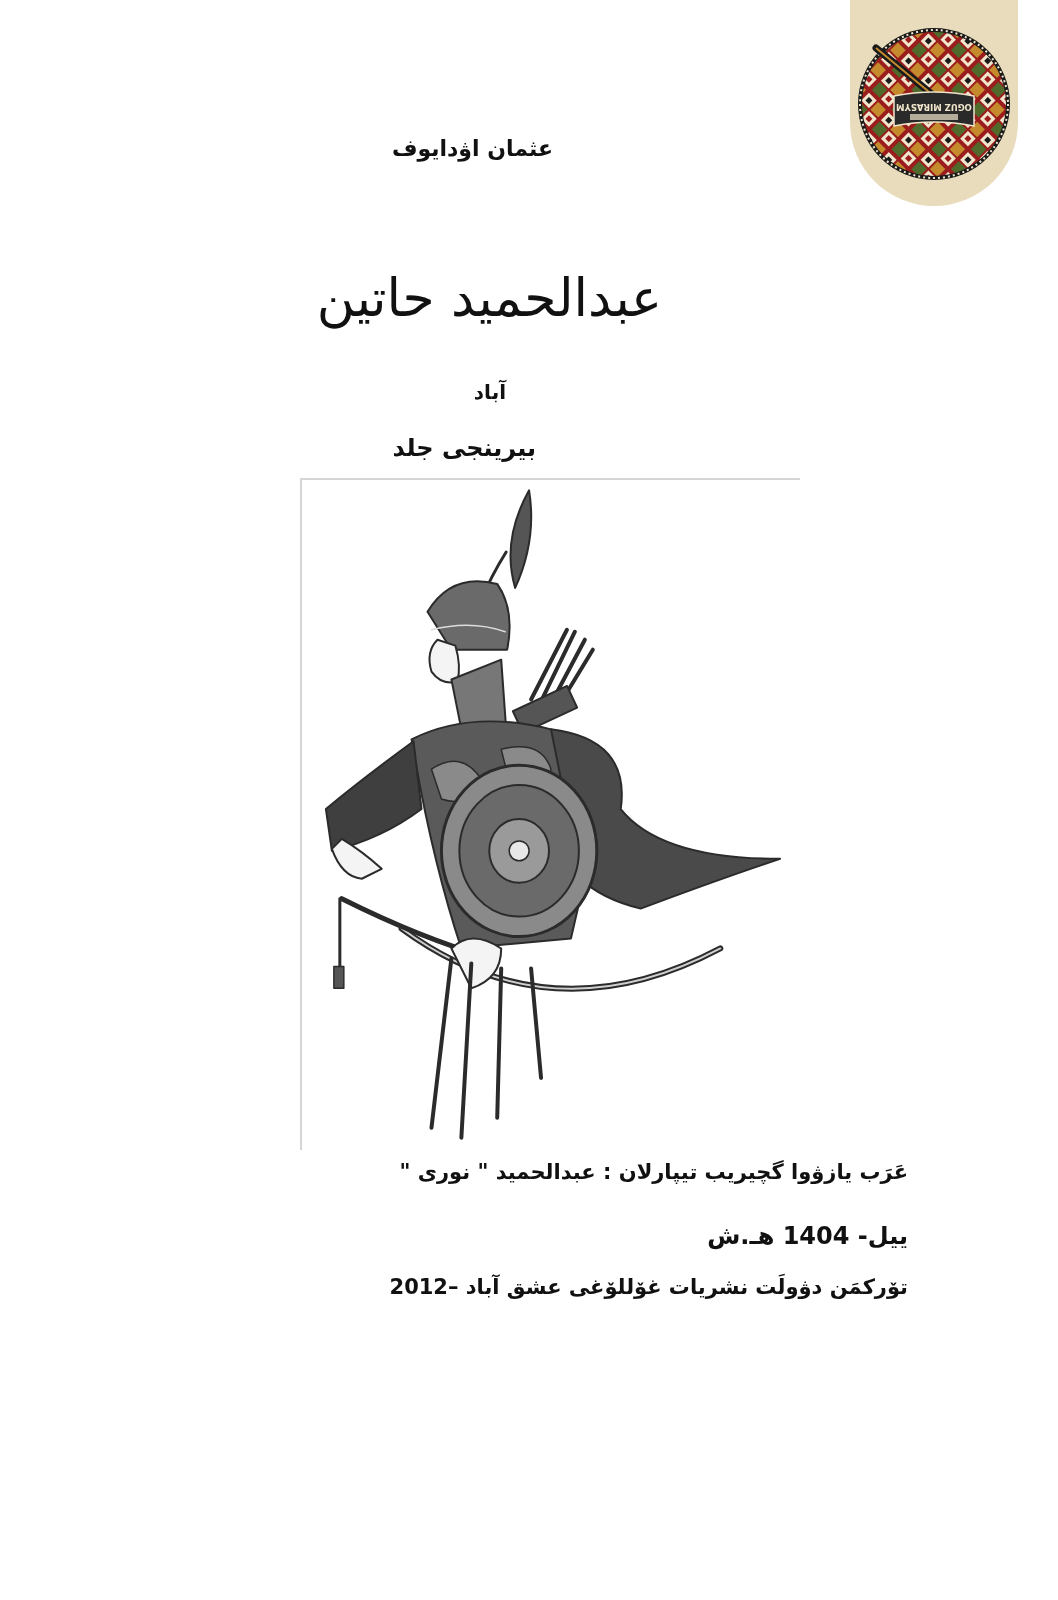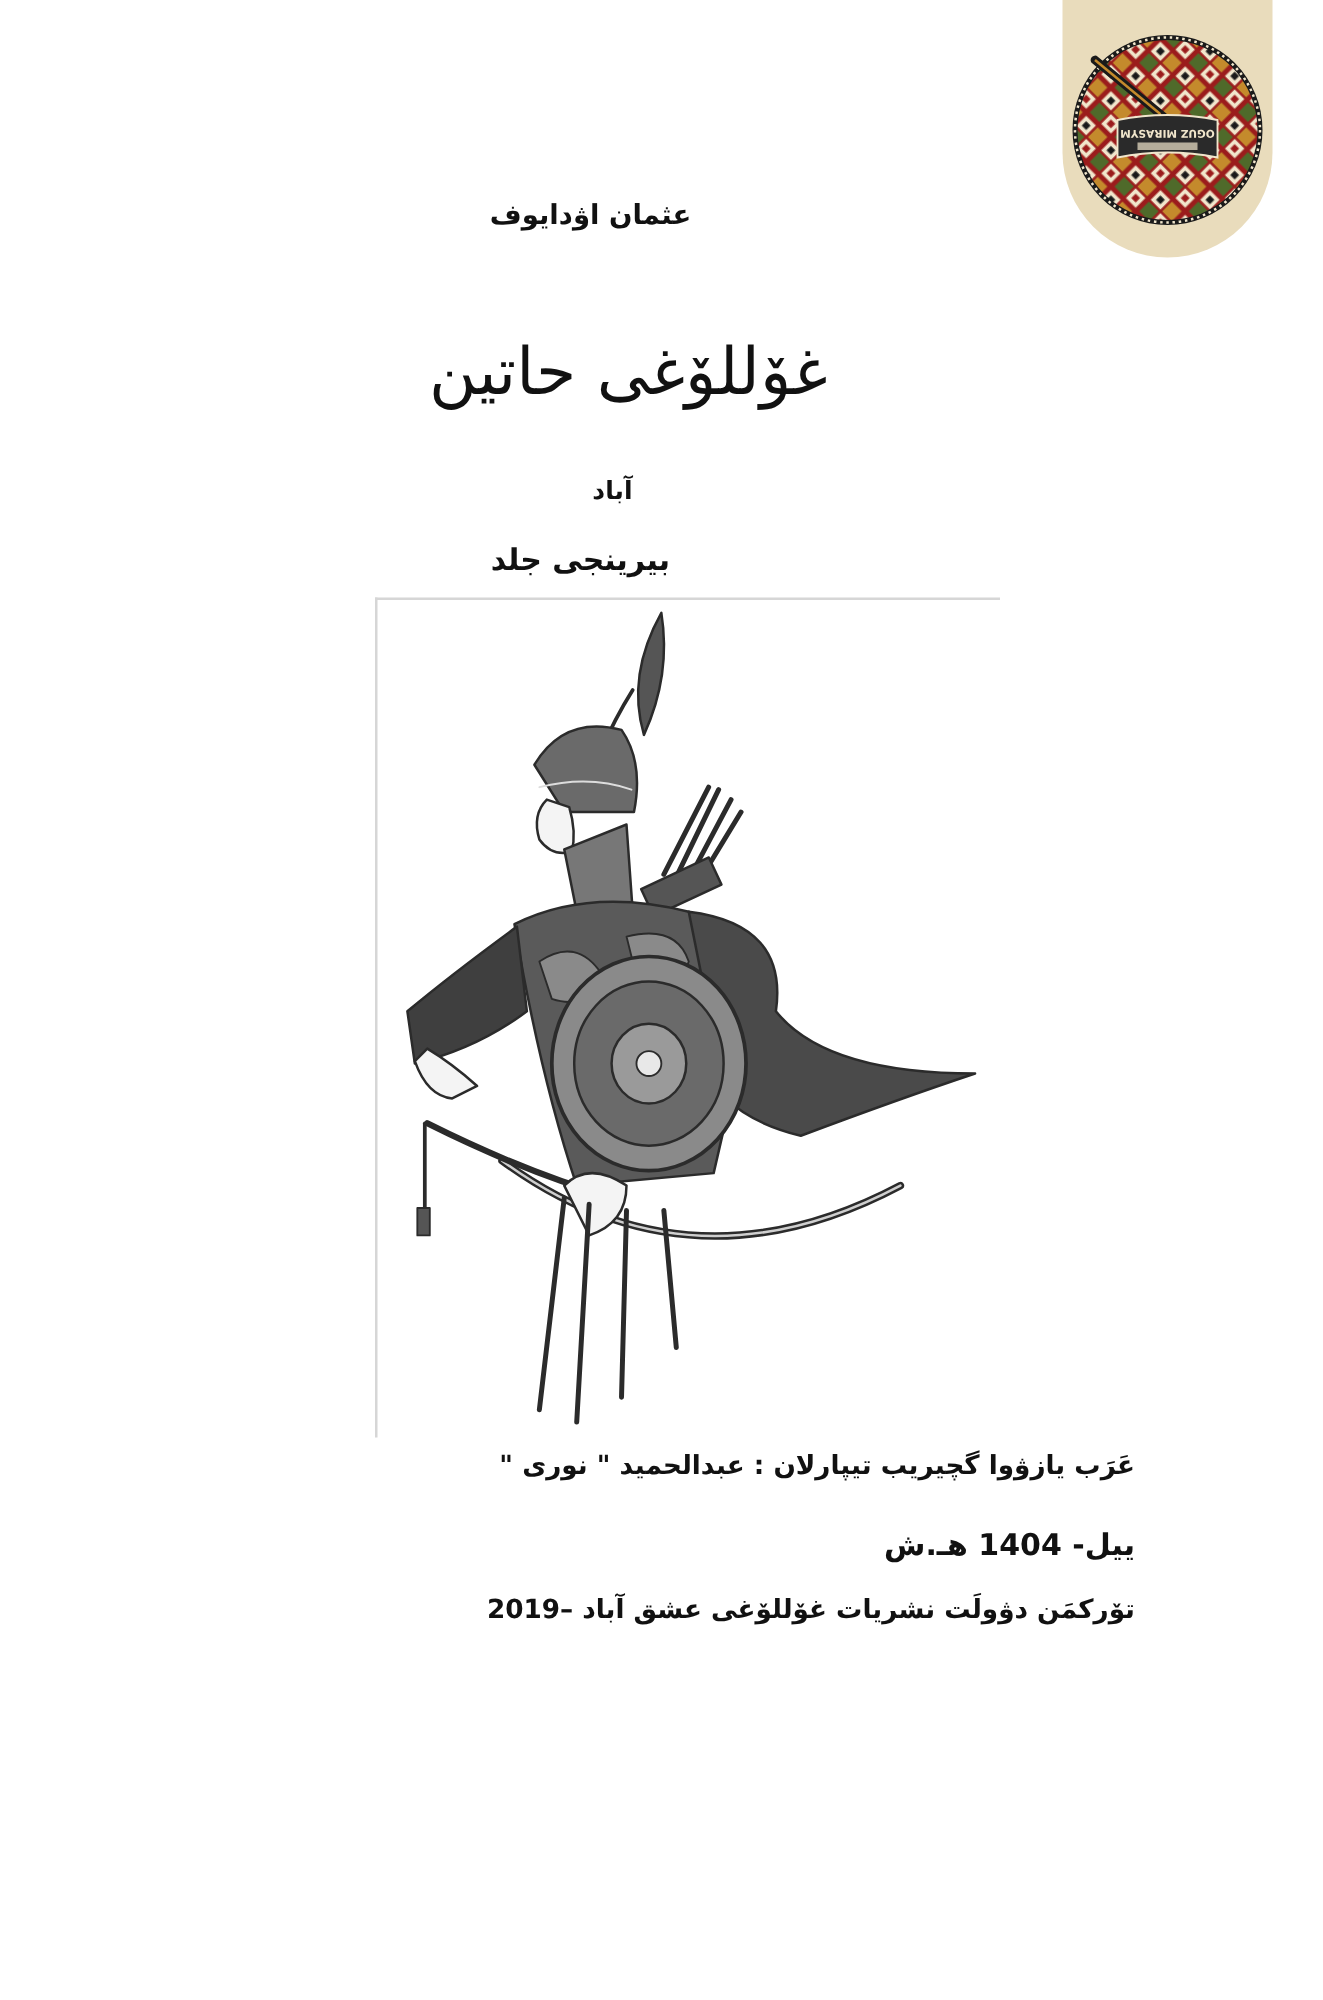--- a/index.html
+++ b/index.html
@@ -1,19 +1,19 @@
 <!DOCTYPE html>
 <html><head>
   <meta charset="utf-8">
   <style>
     html, body { margin: 0; padding: 0; background: #ffffff; }
     body { width: 1058px; height: 1600px; position: relative; overflow: hidden;
            font-family: "DejaVu Sans", sans-serif; color: #111; }
     .rtl { direction: rtl; unicode-bidi: embed; position: absolute; white-space: nowrap; }
-    .author { top: 136px; right: 505px; font-size: 22px; font-weight: bold; margin-top: 24px; }
+    .author { top: 136px; right: 505px; font-size: 22px; font-weight: bold; }
     .title { top: 268px; right: 396px; font-size: 52px; font-weight: normal; letter-spacing: 1px; }
     .genre { top: 380px; right: 552px; font-size: 20px; font-weight: bold; }
     .volume { top: 434px; right: 522px; font-size: 24px; font-weight: bold; }
     .credit { top: 1160px; right: 150px; font-size: 21px; font-weight: bold; }
     .year { top: 1222px; right: 150px; font-size: 24px; font-weight: bold; }
     .publisher { top: 1275px; right: 150px; font-size: 21px; font-weight: bold; }
     .illustration-frame { position: absolute; left: 300px; top: 478px; width: 500px; height: 672px;
       border-top: 2px solid #d6d6d6; border-left: 2px solid #d6d6d6; box-sizing: border-box; background: #fff; }
     .illustration-frame svg { width: 100%; height: 100%; display: block; }
     .badge { position: absolute; left: 850px; top: 0; width: 168px; height: 206px;
@@ -47,21 +47,21 @@
     <line x1="26" y1="48" x2="84" y2="96" stroke="#1a1a1a" stroke-width="7" stroke-linecap="round"></line>
     <line x1="26" y1="48" x2="84" y2="96" stroke="#c48a2c" stroke-width="2"></line>
     <path d="M80 92 L96 104 L86 108 Z" fill="#f1e6cc" stroke="#1a1a1a" stroke-width="1.5"></path>
     <path d="M44 96 Q84 88 124 96 L124 126 Q84 118 44 126 Z" fill="#2a2a2a" stroke="#f1e6cc" stroke-width="1.5"></path>
     <text x="84" y="110" text-anchor="middle" font-family="DejaVu Sans, sans-serif" font-size="8.5" font-weight="bold" fill="#f1e6cc" transform="rotate(180 84 107)">OGUZ MIRASYM</text>
     <rect x="60" y="114" width="48" height="6" fill="#f1e6cc" opacity="0.7"></rect>
   </svg>
 </div>
 
 <div class="rtl author">عثمان اۋدایوف</div>
-<div class="rtl title">غۆللۆغی حاتین</div>
+<div class="rtl title">عبدالحمید حاتین</div>
 <div class="rtl genre">آباد</div>
 <div class="rtl volume">بیرینجی جلد</div>
 
 <div class="illustration-frame">
   <svg viewBox="0 0 500 672">
     <g fill="none" stroke="#2b2b2b" stroke-linecap="round" stroke-linejoin="round">
 
       <path d="M228 10 Q236 60 214 108 Q200 60 228 10 Z" fill="#555" stroke-width="2"></path>
       <path d="M205 72 Q190 96 180 120" stroke-width="3"></path>
 
@@ -98,13 +98,13 @@
 
       <path d="M150 470 Q170 450 200 470 Q200 500 170 510 Z" fill="#f4f4f4" stroke-width="2"></path>
 
       <path d="M150 480 L130 650 M170 485 L160 660 M200 490 L196 640 M230 490 L240 600" stroke-width="4"></path>
     </g>
   </svg>
 </div>
 
 <div class="rtl credit">عَرَب یازۋوا گچیریب تیپارلان : عبدالحمید " نوری "</div>
 <div class="rtl year">ییل- 1404 هـ.ش</div>
-<div class="rtl publisher">تۆرکمَن دۋولَت نشریات غۆللۆغی عشق آباد –2019</div>
+<div class="rtl publisher">تۆرکمَن دۋولَت نشریات غۆللۆغی عشق آباد –2012</div>
 
 </body></html>

